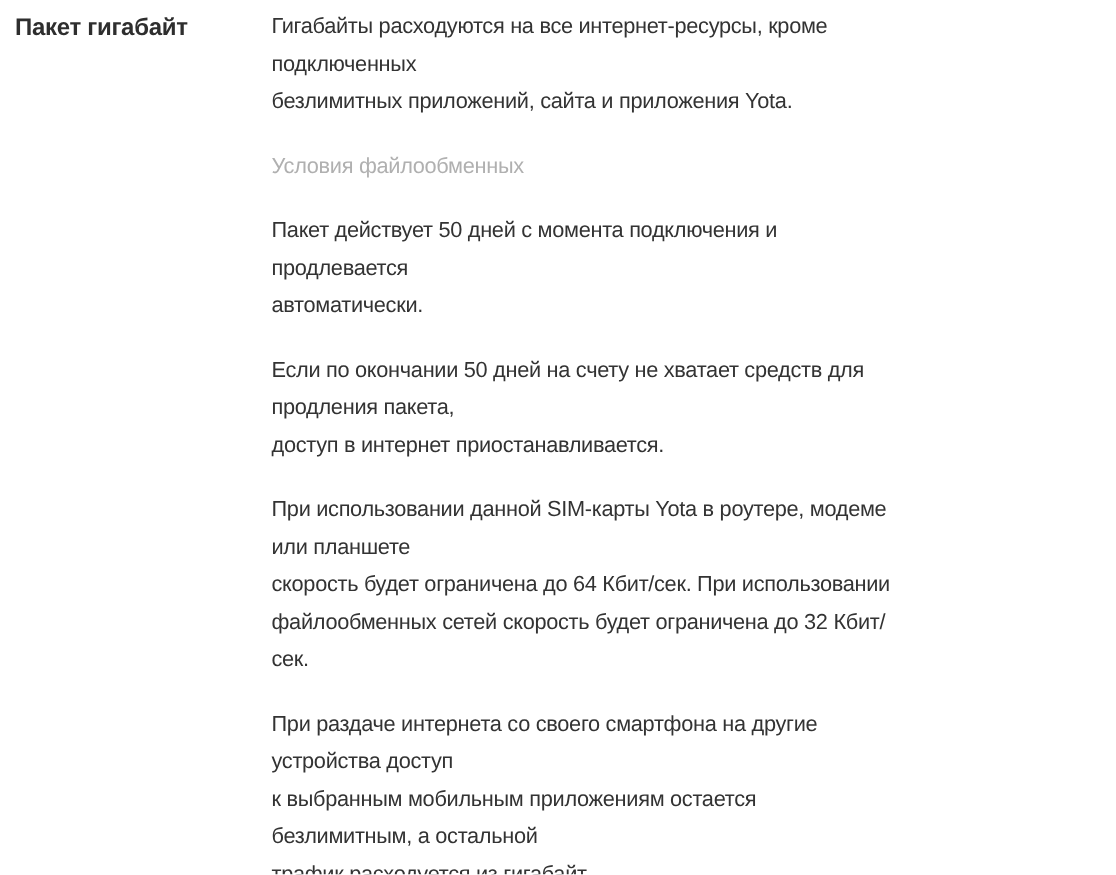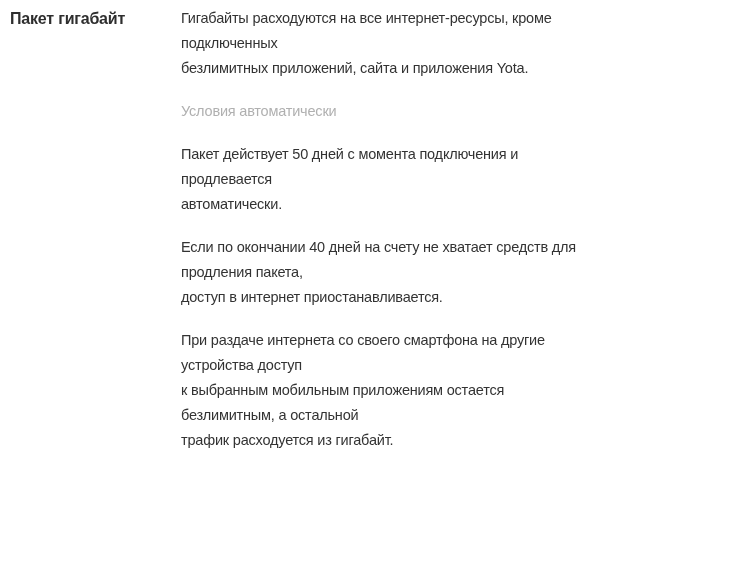--- a/index.html
+++ b/index.html
@@ -55,22 +55,25 @@
 </head>
 <body>
 
 <div class="page">
   <div class="left-col">
     <div class="row-title">Пакет гигабайт</div>
   </div>
   <div class="right-col">
     <p class="para">Гигабайты расходуются на все интернет-ресурсы, кроме подключенных
 безлимитных приложений, сайта и приложения Yota.</p>
-    <p class="para subheading">Условия автоматически</p>
+    <p class="para subheading">Условия файлообменных</p>
     <p class="para">Пакет действует 50 дней с момента подключения и продлевается
 автоматически.</p>
-    <p class="para">Если по окончании 40 дней на счету не хватает средств для продления пакета,
+    <p class="para">Если по окончании 50 дней на счету не хватает средств для продления пакета,
 доступ в интернет приостанавливается.</p>
+    <p class="para">При использовании данной SIM-карты Yota в роутере, модеме или планшете
+скорость будет ограничена до 64 Кбит/сек. При использовании
+файлообменных сетей скорость будет ограничена до 32 Кбит/сек.</p>
     <p class="para">При раздаче интернета со своего смартфона на другие устройства доступ
 к выбранным мобильным приложениям остается безлимитным, а остальной
 трафик расходуется из гигабайт.</p>
   </div>
 </div>
 
 </body></html>

